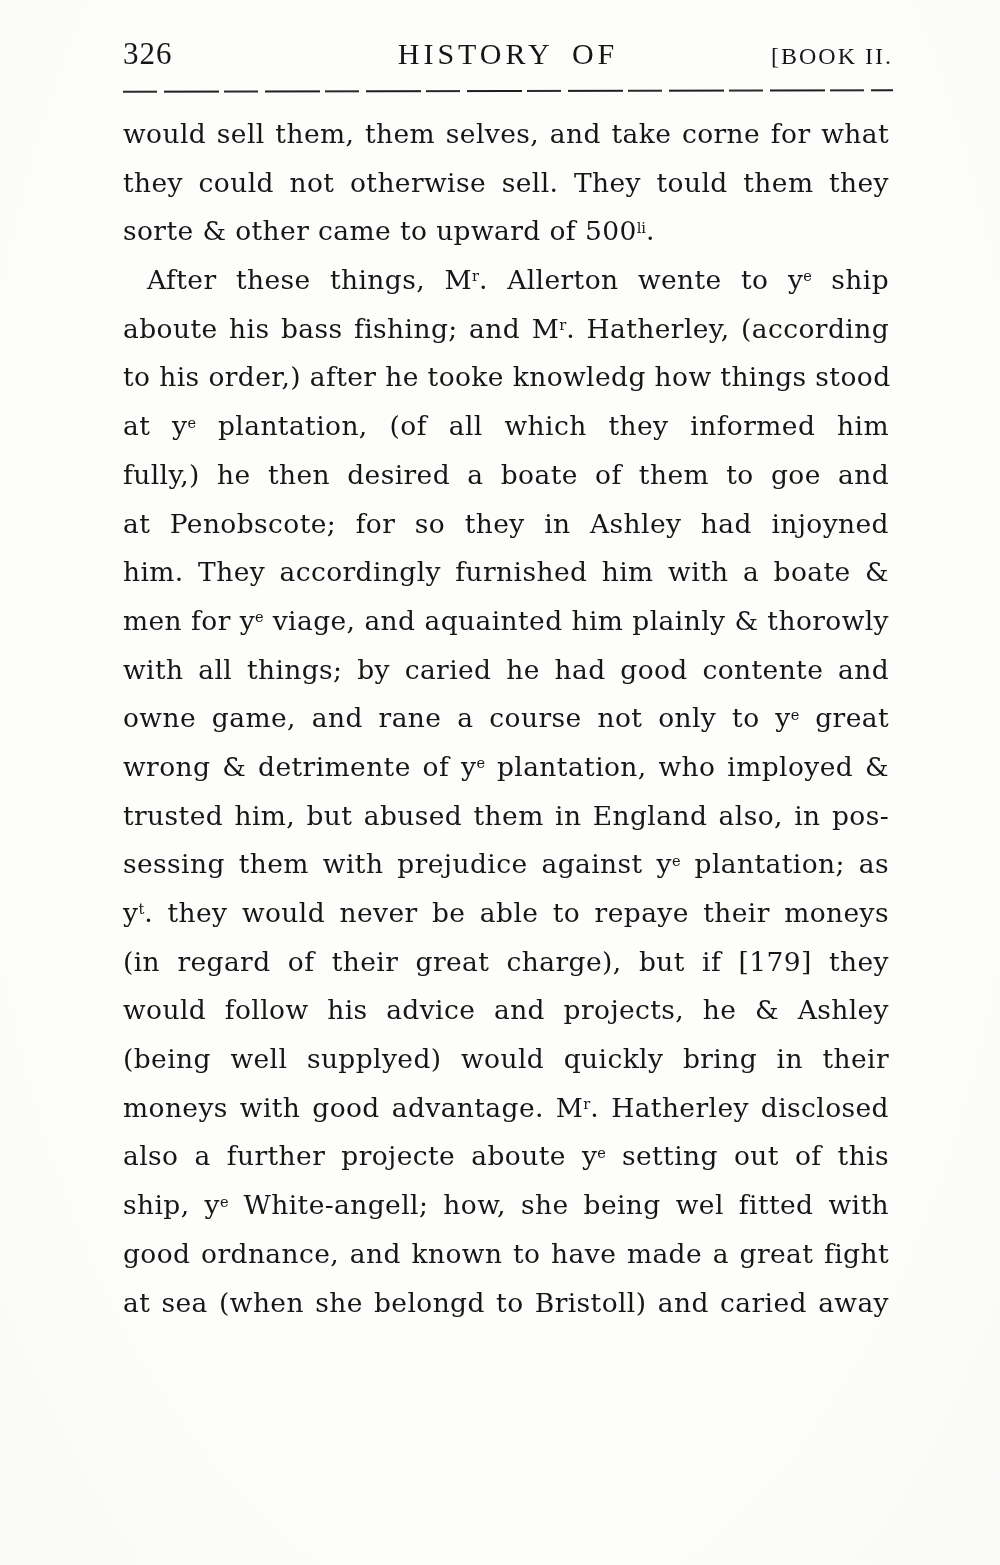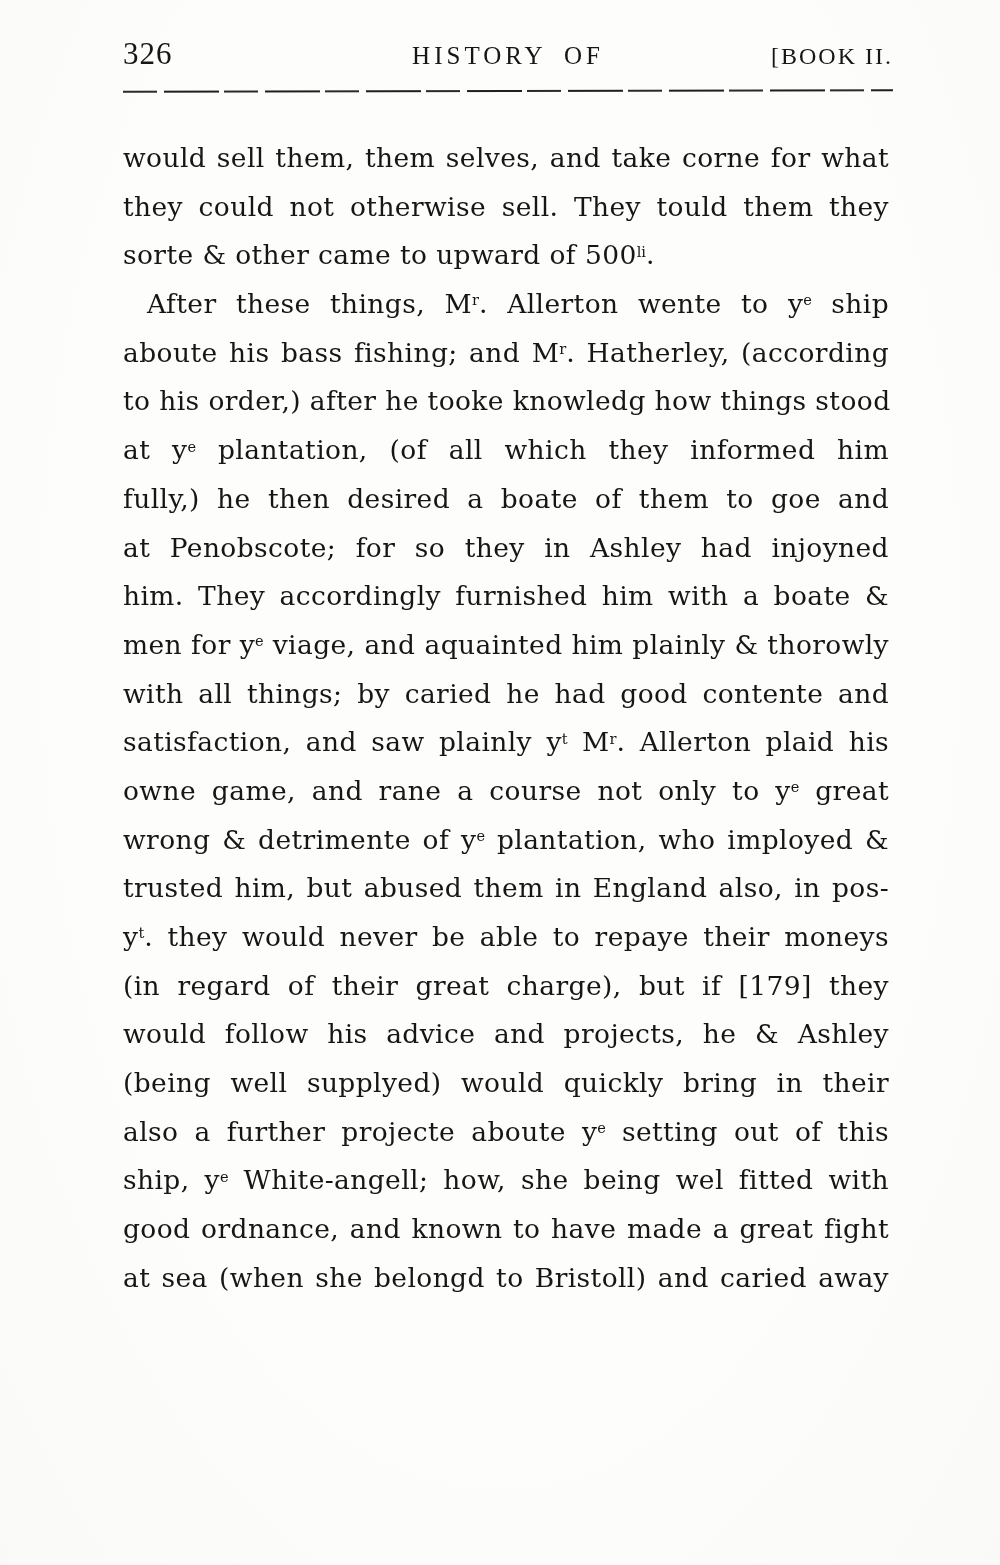--- a/index.html
+++ b/index.html
@@ -33,21 +33,21 @@
     align-items: baseline;
     font-family: Liberation Serif, serif;
   }
   .page-number {
     flex: 1;
     font-size: 31px;
     letter-spacing: 1px;
     text-align: left;
   }
   .running-title {
-    font-size: 25px;
+    font-size: 30px;
     letter-spacing: 4px;
     word-spacing: 8px;
     text-align: center;
     white-space: nowrap;
   }
   .book-label {
     flex: 1;
     font-size: 24px;
     letter-spacing: 2px;
     text-align: right;
@@ -76,21 +76,20 @@
     transform: rotate(-0.12deg);
   }
 
   .page-body {
     position: absolute;
     top: 110px;
     left: 123px;
     width: 766px;
     font-size: 26.5px;
     letter-spacing: 0.4px;
-    margin-top: 24px;
   }
   .paragraph { margin: 0; }
   .line {
     height: 48.7px;
     line-height: 48.7px;
     text-align: justify;
     text-align-last: justify;
     text-justify: inter-word;
     white-space: nowrap;
   }
@@ -132,26 +131,27 @@
     <div class="paragraph">
       <div class="line indent">After these things, M<sup>r</sup>. Allerton wente to y<sup>e</sup> ship</div>
       <div class="line">aboute his bass fishing; and M<sup>r</sup>. Hatherley, (according</div>
       <div class="line">to his order,) after he tooke knowledg how things stood</div>
       <div class="line">at y<sup>e</sup> plantation, (of all which they informed him</div>
       <div class="line">fully,) he then desired a boate of them to goe and</div>
       <div class="line">at Penobscote; for so they in Ashley had injoyned</div>
       <div class="line">him. They accordingly furnished him with a boate &amp;</div>
       <div class="line">men for y<sup>e</sup> viage, and aquainted him plainly &amp; thorowly</div>
       <div class="line">with all things; by caried he had good contente and</div>
-      <div class="line">satisfaction, and saw plainly y<sup>t</sup> M<sup>r</sup>. Allerton plaid his</div>
       <div class="line">owne game, and rane a course not only to y<sup>e</sup> great</div>
       <div class="line">wrong &amp; detrimente of y<sup>e</sup> plantation, who imployed &amp;</div>
       <div class="line">trusted him, but abused them in England also, in pos-</div>
+      <div class="line">sessing them with prejudice against y<sup>e</sup> plantation; as</div>
       <div class="line">y<sup>t</sup>. they would never be able to repaye their moneys</div>
       <div class="line">(in regard of their great charge), but if [179] they</div>
       <div class="line">would follow his advice and projects, he &amp; Ashley</div>
       <div class="line">(being well supplyed) would quickly bring in their</div>
+      <div class="line">moneys with good advantage. M<sup>r</sup>. Hatherley disclosed</div>
       <div class="line">also a further projecte aboute y<sup>e</sup> setting out of this</div>
       <div class="line">ship, y<sup>e</sup> White-angell; how, she being wel fitted with</div>
       <div class="line">good ordnance, and known to have made a great fight</div>
       <div class="line">at sea (when she belongd to Bristoll) and caried away</div>
     </div>
   </div>
 
 </body></html>

